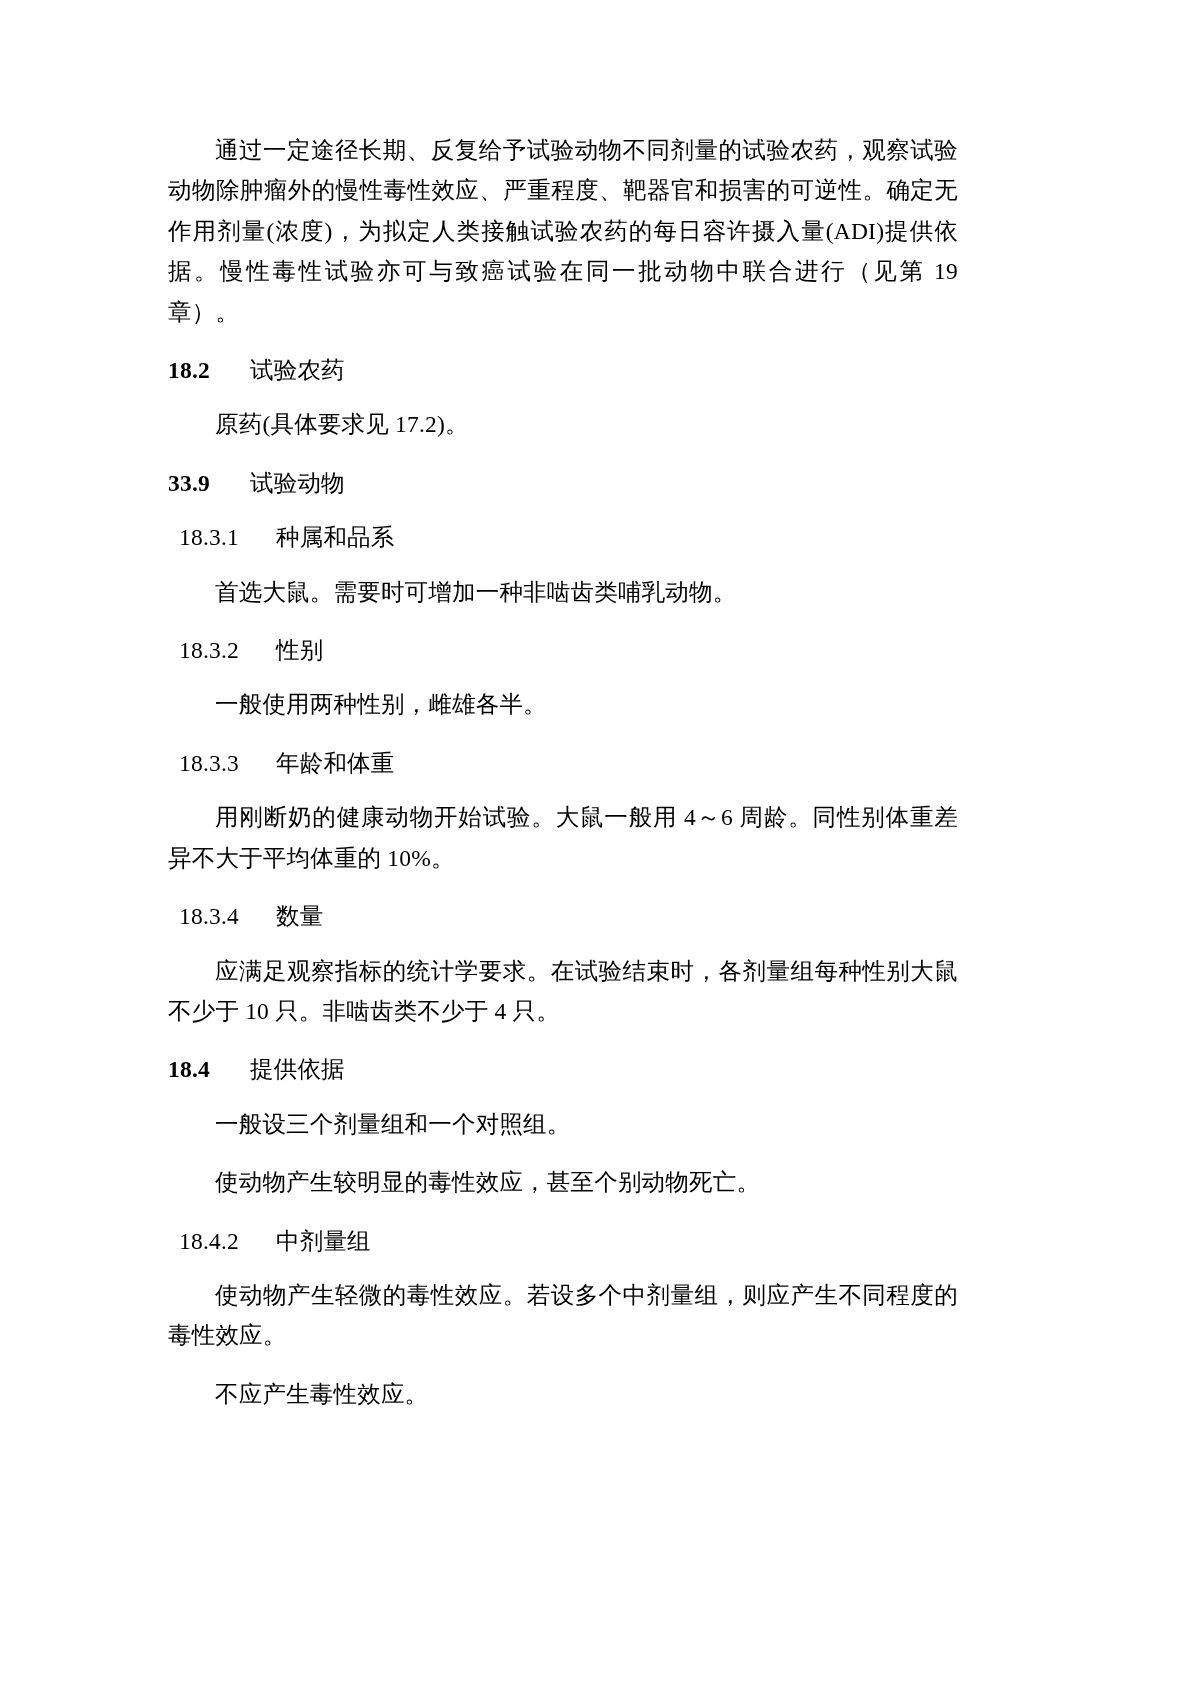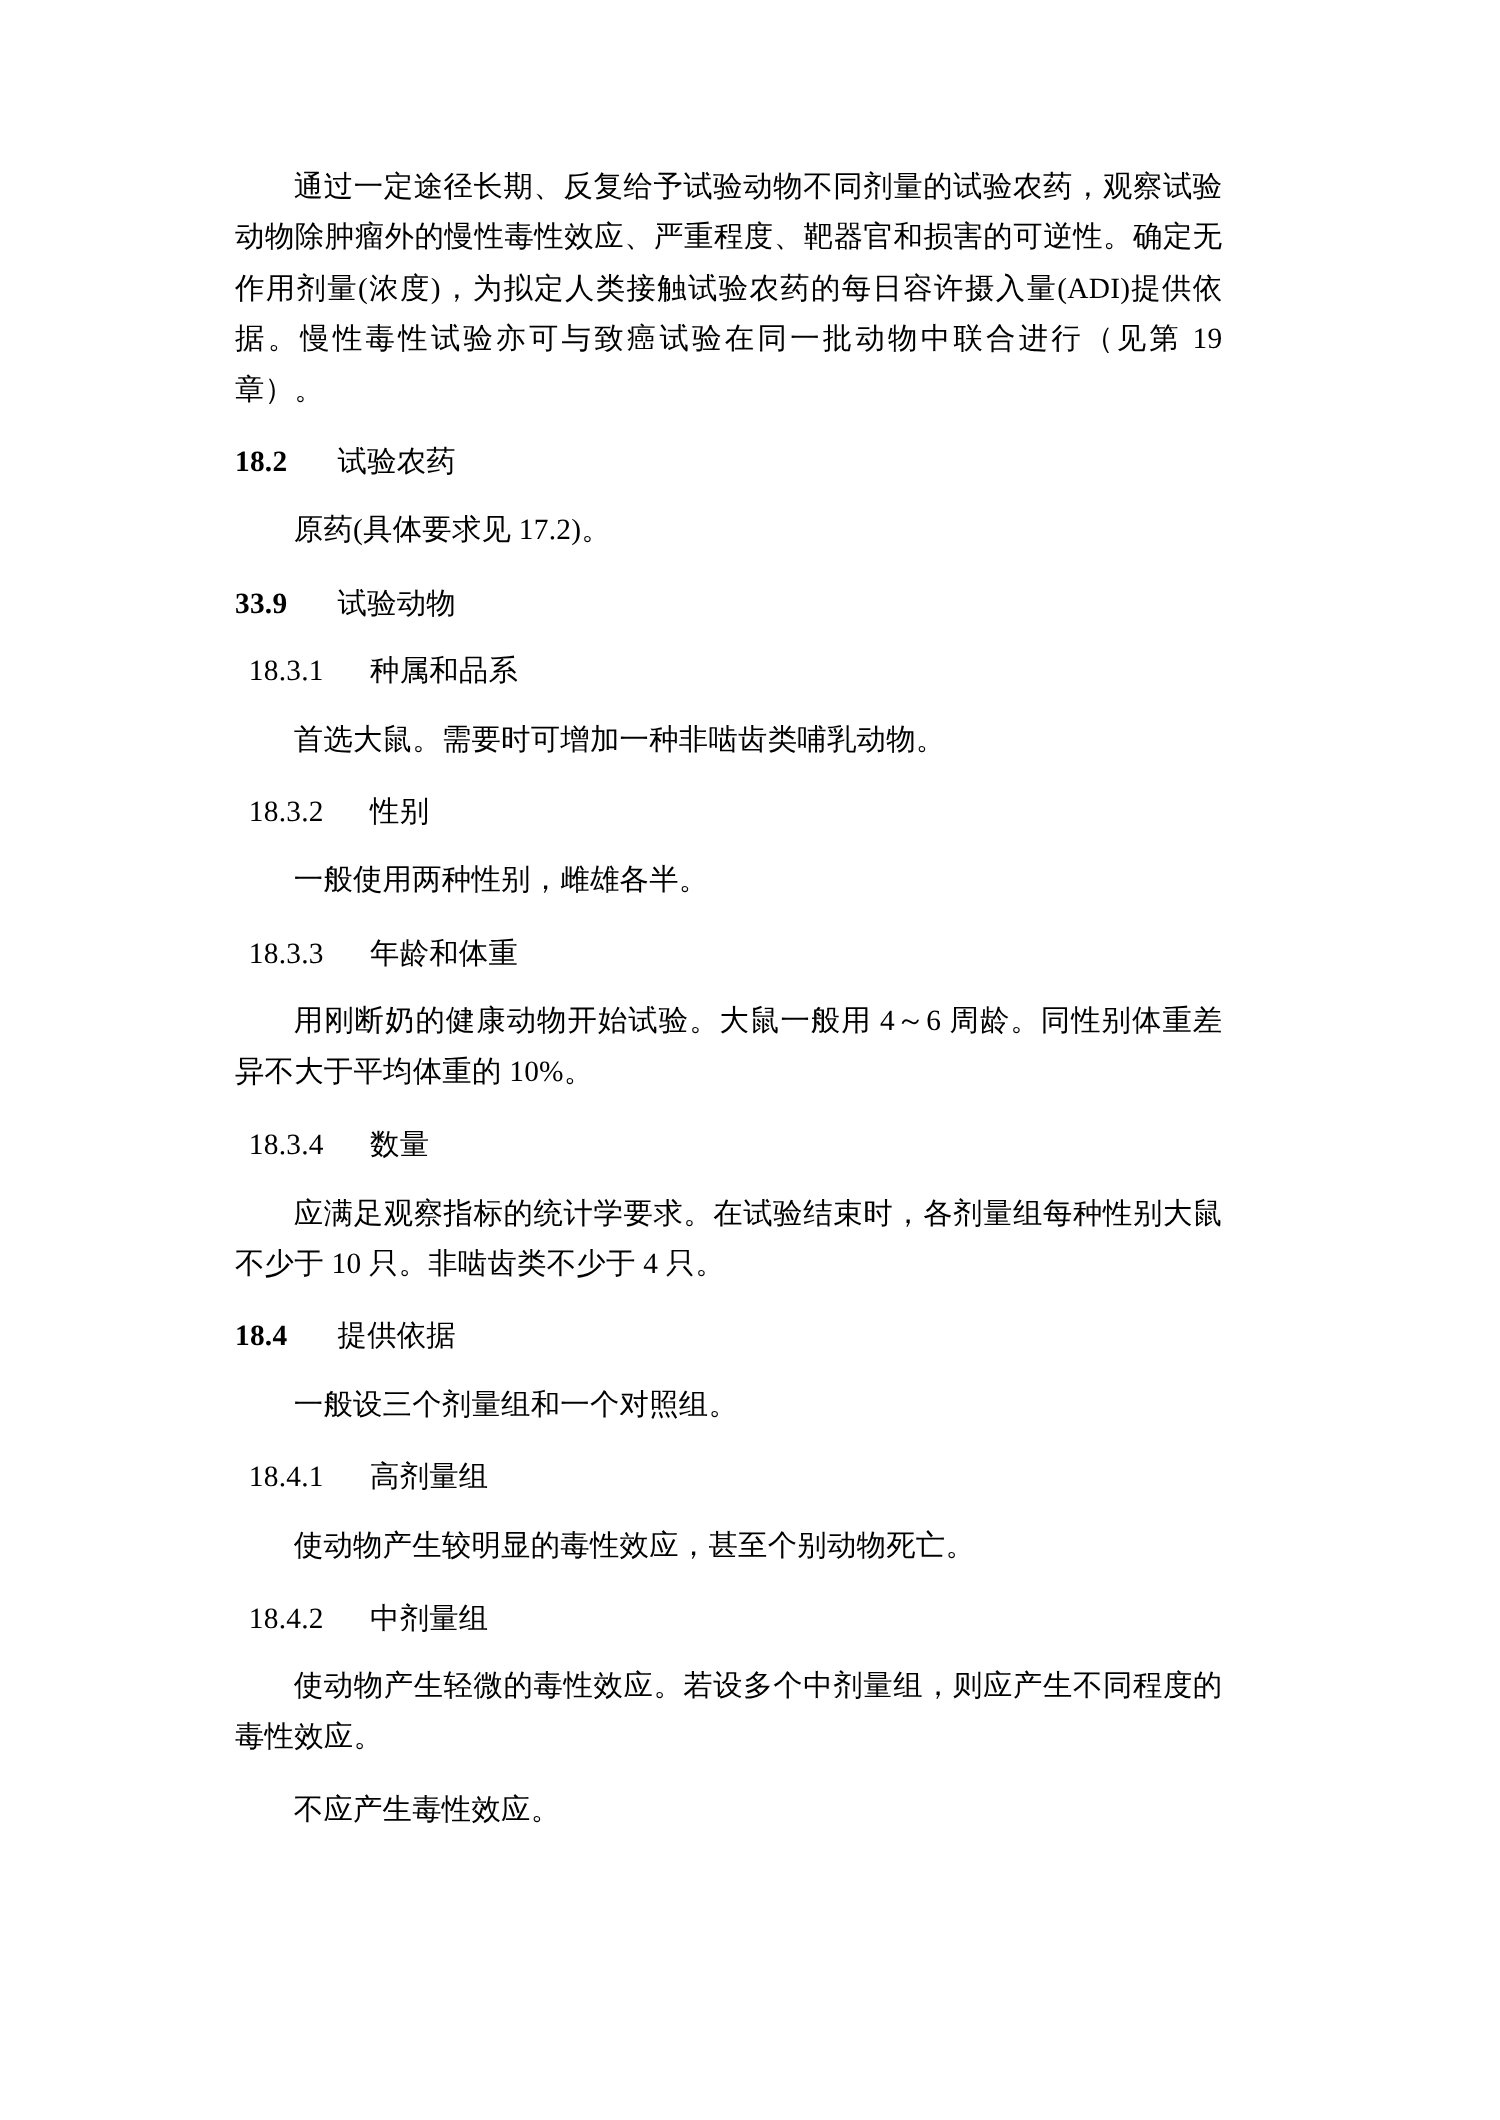--- a/index.html
+++ b/index.html
@@ -15,21 +15,20 @@
   }
   .page {
     position: relative;
     width: 1200px;
     height: 1696px;
     box-sizing: border-box;
     padding: 130px 168px 0 168px;
   }
   .doc-body {
     width: 790px;
-    margin-left: 20px;
   }
   
   .para {
     font-size: 23.5px;
     line-height: 1.72;
     text-align: justify;
     text-justify: inter-ideograph;
     margin: 0 0 18px 0;
     text-indent: 2em;
     letter-spacing: 0.2px;
@@ -88,24 +87,20 @@
       <div class="heading lvl3">
         <span class="num">18.3.4</span>
         <span class="title">数量</span>
       </div>
       <p class="para">应满足观察指标的统计学要求。在试验结束时，各剂量组每种性别大鼠不少于 10 只。非啮齿类不少于 4 只。</p>
       <div class="heading lvl2">
         <span class="num">18.4</span>
         <span class="title">提供依据</span>
       </div>
       <p class="para">一般设三个剂量组和一个对照组。</p>
-      <div class="heading lvl3">
-        <span class="num">18.4.1</span>
-        <span class="title">高剂量组</span>
-      </div>
       <p class="para">使动物产生较明显的毒性效应，甚至个别动物死亡。</p>
       <div class="heading lvl3">
         <span class="num">18.4.2</span>
         <span class="title">中剂量组</span>
       </div>
       <p class="para">使动物产生轻微的毒性效应。若设多个中剂量组，则应产生不同程度的毒性效应。</p>
       <p class="para">不应产生毒性效应。</p>
     </div>
 </div>
 

